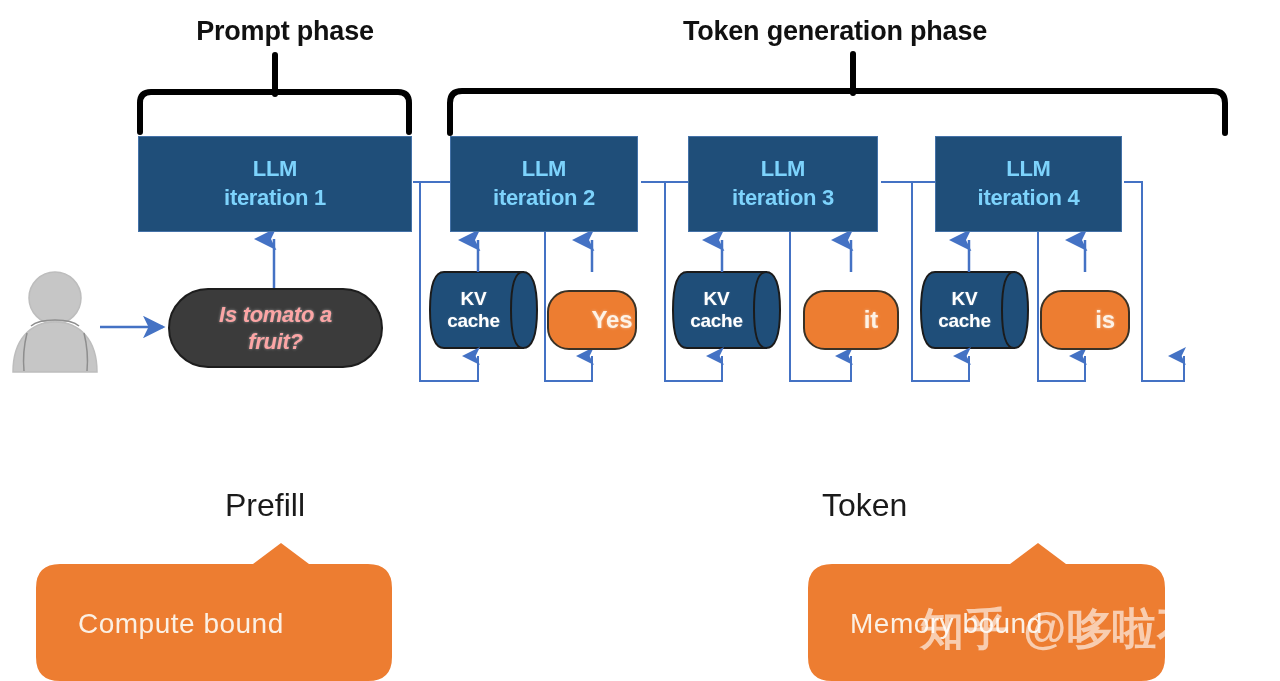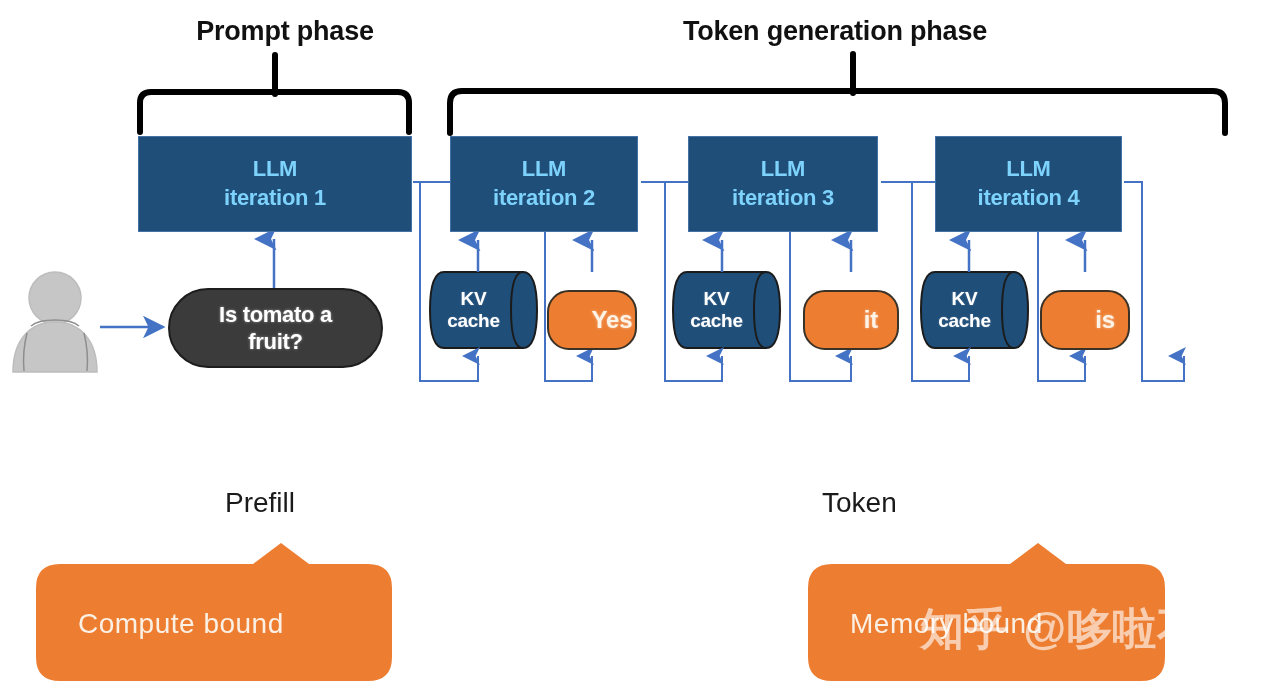--- a/index.html
+++ b/index.html
@@ -118,33 +118,34 @@
     width: 215px;
     height: 80px;
     background: #3b3b3b;
     border: 2px solid #1d1d1d;
     border-radius: 40px;
     box-sizing: border-box;
     display: flex;
     flex-direction: column;
     align-items: center;
     justify-content: center;
-    color: #ffffff;
+    color: #fca5a5;
     font-weight: bold;
     font-size: 22px;
     line-height: 1.25;
     text-align: center;
     letter-spacing: -0.3px;
     text-shadow: 0 0 3px rgba(255,255,255,0.45);
+    font-style: italic;
   }
 
   
   .section-label {
     position: absolute;
-    font-size: 28px;
+    font-size: 32px;
     color: #1a1a1a;
     white-space: nowrap;
   }
   #prefill-label { left: 225px; top: 487px; }
   #decode-label  { left: 822px; top: 487px; }
 
   .callout-text {
     position: absolute;
     color: #fbf0e4;
     font-size: 28px;

